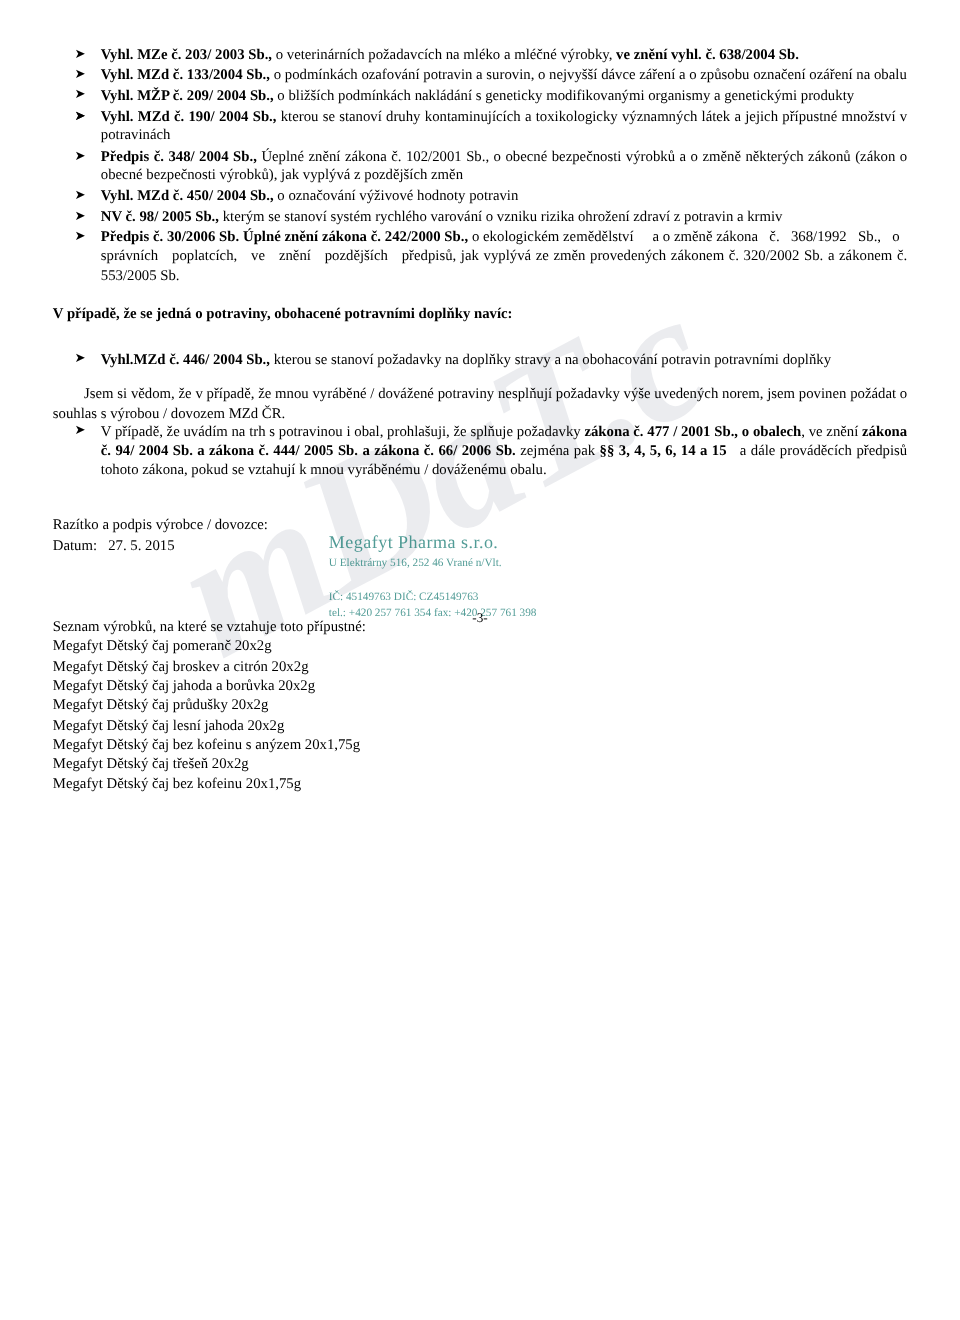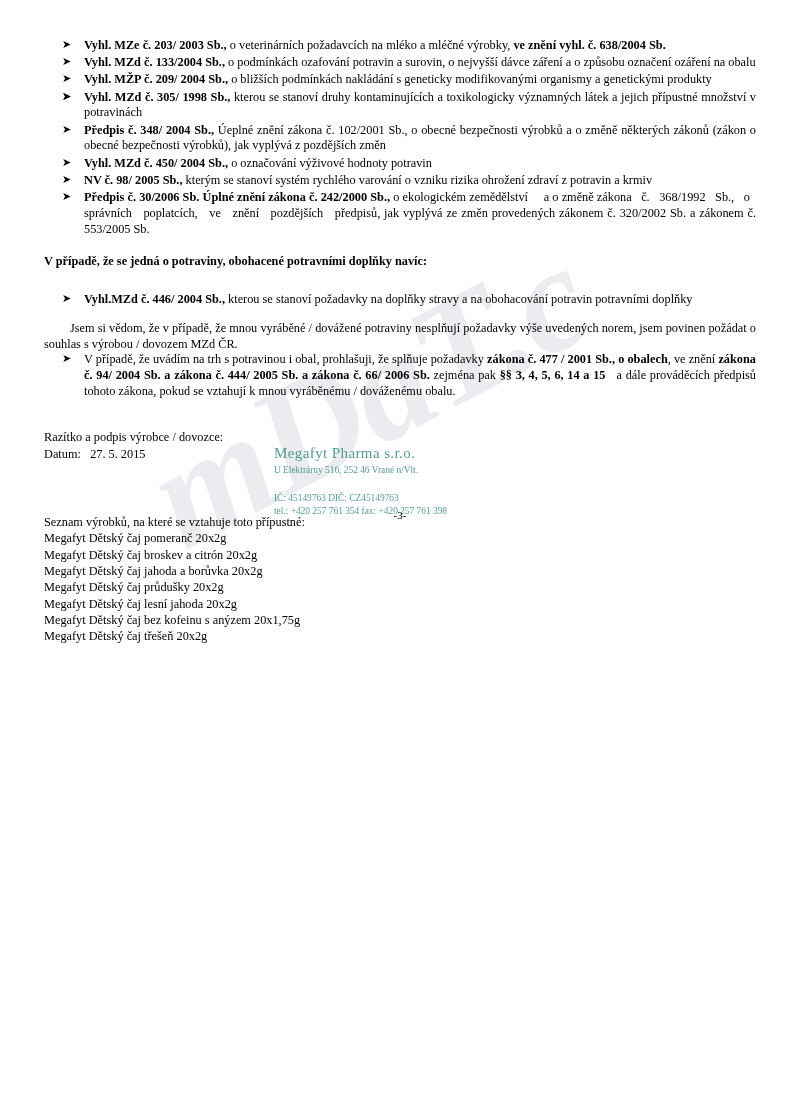--- a/index.html
+++ b/index.html
@@ -126,21 +126,21 @@
     <span>mDaT.c</span>
   </div>
 
   <div class="content">
 
     <ul class="bullets" id="norms-list">
         <li><span class="bullet">➤</span><span><b>Vyhl. MZe č. 203/ 2003 Sb.,</b><span> o veterinárních požadavcích na mléko a mléčné výrobky, </span><b>ve znění vyhl. č. 638/2004 Sb.</b></span></li>
         <li><span class="bullet">➤</span><span><b>Vyhl. MZd č. 133/2004 Sb.,</b><span> o podmínkách ozafování potravin a surovin, o nejvyšší dávce záření a o způsobu označení ozáření na obalu</span></span></li>
         <li><span class="bullet">➤</span><span><b>Vyhl. MŽP č. 209/ 2004 Sb.,</b><span> o bližších podmínkách nakládání s geneticky modifikovanými organismy a genetickými produkty</span></span></li>
         <li><span class="bullet">➤</span></li>
-        <li><span class="bullet">➤</span><span><b>Vyhl. MZd č. 305/ 1998 Sb.,</b><span> kterou se stanoví druhy kontaminujících a toxikologicky významných látek a jejich přípustné množství v potravinách</span></span></li>
+        <li><span class="bullet">➤</span><span><b>Vyhl. MZd č. 190/ 2004 Sb.,</b><span> kterou se stanoví druhy kontaminujících a toxikologicky významných látek a jejich přípustné množství v potravinách</span></span></li>
         <li><span class="bullet">➤</span><span><b>Předpis č. 348/ 2004 Sb.,</b><span> Úeplné znění zákona č. 102/2001 Sb., o obecné bezpečnosti výrobků a o změně některých zákonů (zákon o obecné bezpečnosti výrobků), jak vyplývá z pozdějších změn</span></span></li>
         <li><span class="bullet">➤</span><span><b>Vyhl. MZd č. 450/ 2004 Sb.,</b><span> o označování výživové hodnoty potravin</span></span></li>
         <li><span class="bullet">➤</span><span><b>NV č. 98/ 2005 Sb.,</b><span> kterým se stanoví systém rychlého varování o vzniku rizika ohrožení zdraví z potravin a krmiv</span></span></li>
         <li><span class="bullet">➤</span><span><b>Předpis č. 30/2006 Sb. Úplné znění zákona č. 242/2000 Sb.,</b><span> o ekologickém zemědělství &nbsp; &nbsp; a o změně zákona &nbsp; č. &nbsp; 368/1992 &nbsp; Sb., &nbsp; o &nbsp; správních &nbsp; poplatcích, &nbsp; ve &nbsp; znění &nbsp; pozdějších &nbsp; předpisů, jak vyplývá ze změn provedených zákonem č. 320/2002 Sb. a zákonem č. 553/2005 Sb.</span></span></li>
       </ul>
 
     <div class="heading-bold">V případě, že se jedná o potraviny, obohacené potravními doplňky navíc:</div>
 
     <ul class="bullets" id="supplement-list">
         <li><span class="bullet">➤</span><span><b>Vyhl.MZd č. 446/ 2004 Sb.,</b><span> kterou se stanoví požadavky na doplňky stravy a na obohacování potravin potravními doplňky</span></span></li>
@@ -173,17 +173,18 @@
     <div>
       <div>Seznam výrobků, na které se vztahuje toto přípustné:</div>
       <ul class="list-plain" id="products-list">
           <li>Megafyt Dětský čaj pomeranč 20x2g</li>
           <li>Megafyt Dětský čaj broskev a citrón 20x2g</li>
           <li>Megafyt Dětský čaj jahoda a borůvka 20x2g</li>
           <li>Megafyt Dětský čaj průdušky 20x2g</li>
           <li>Megafyt Dětský čaj lesní jahoda 20x2g</li>
           <li>Megafyt Dětský čaj bez kofeinu s anýzem 20x1,75g</li>
           <li>Megafyt Dětský čaj třešeň 20x2g</li>
+          <li>Megafyt Dětský čaj bez kofeinu 20x1,75g</li>
         </ul>
     </div>
 
   </div>
 </div>
 
 </body></html>

